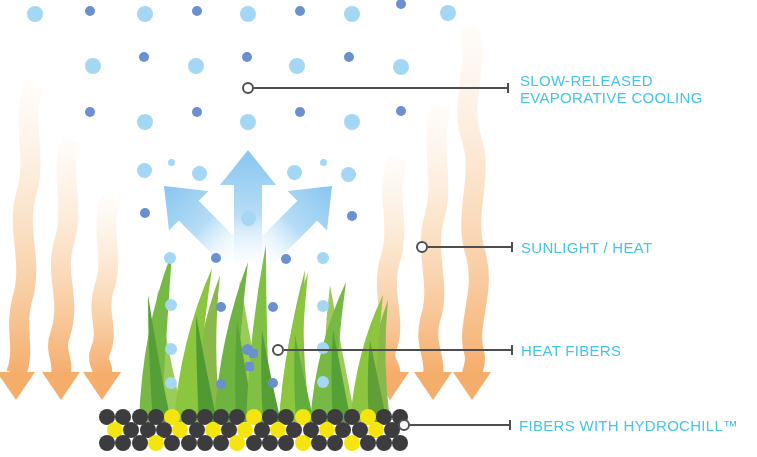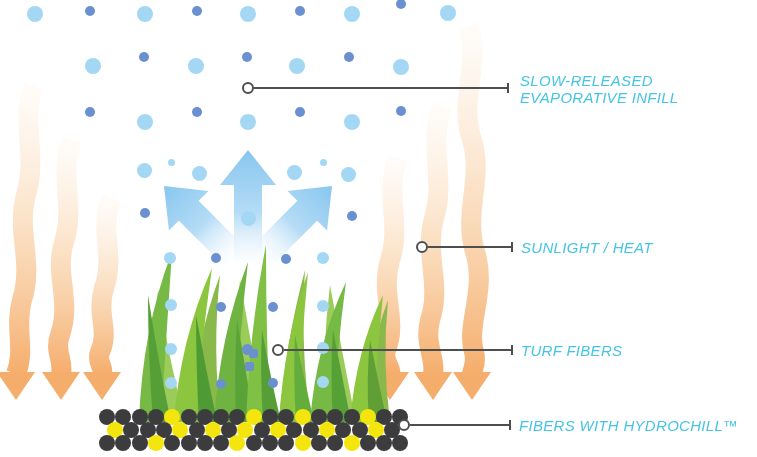--- a/index.html
+++ b/index.html
@@ -1,17 +1,17 @@
 <!DOCTYPE html>
 <html><head>
 <meta charset="utf-8">
 <style>
   html,body{margin:0;padding:0;background:#ffffff;}
   #stage{position:relative;width:757px;height:457px;background:#ffffff;overflow:hidden;
-         font-family:"Liberation Sans",sans-serif;font-style:italic;}
+         font-family:"Liberation Sans",sans-serif;}
   #art{position:absolute;left:0;top:0;z-index:1;}
   #droplets-layer{position:absolute;left:0;top:0;width:757px;height:457px;z-index:3;pointer-events:none;}
   #infill-layer{position:absolute;left:0;top:0;width:757px;height:457px;z-index:4;pointer-events:none;}
   #leaders{position:absolute;left:0;top:0;width:757px;height:457px;z-index:5;}
   .droplet{position:absolute;border-radius:50%;}
   .droplet.light{background:#a4d7f4;}
   .droplet.dark{background:#6b90d0;}
   .droplet.sq{border-radius:2px;}
   .granule{position:absolute;border-radius:50%;background:#3c3c3e;}
   .granule.yellow{background:#f3e50d;}
@@ -211,39 +211,39 @@
     </div>
 
   <div id="leaders">
 
     <div>
       <div class="leader-circle" style="left:242px;top:82px;"></div>
       <div class="leader-line" style="left:254px;top:87px;width:254px;"></div>
       <div class="leader-tick" style="left:507px;top:83px;"></div>
       <div class="label" style="left:520px;top:72px;">
         <span>SLOW-RELEASED</span>
-        <span>EVAPORATIVE INFILL</span>
+        <span>EVAPORATIVE COOLING</span>
       </div>
     </div>
 
     <div>
       <div class="leader-circle" style="left:416px;top:241px;"></div>
       <div class="leader-line" style="left:428px;top:246px;width:84px;"></div>
       <div class="leader-tick" style="left:511px;top:242px;"></div>
       <div class="label" style="left:521px;top:239px;">
         <span>SUNLIGHT / HEAT</span>
       </div>
     </div>
 
     <div>
       <div class="leader-circle" style="left:272px;top:344px;"></div>
       <div class="leader-line" style="left:284px;top:349px;width:228px;"></div>
       <div class="leader-tick" style="left:511px;top:345px;"></div>
       <div class="label" style="left:521px;top:342px;">
-        <span>TURF FIBERS</span>
+        <span>HEAT FIBERS</span>
       </div>
     </div>
 
     <div>
       <div class="leader-circle" style="left:398px;top:419px;"></div>
       <div class="leader-line" style="left:410px;top:424px;width:100px;"></div>
       <div class="leader-tick" style="left:509px;top:420px;"></div>
       <div class="label" style="left:519px;top:417px;">
         <span>FIBERS WITH HYDROCHILL™</span>
       </div>

